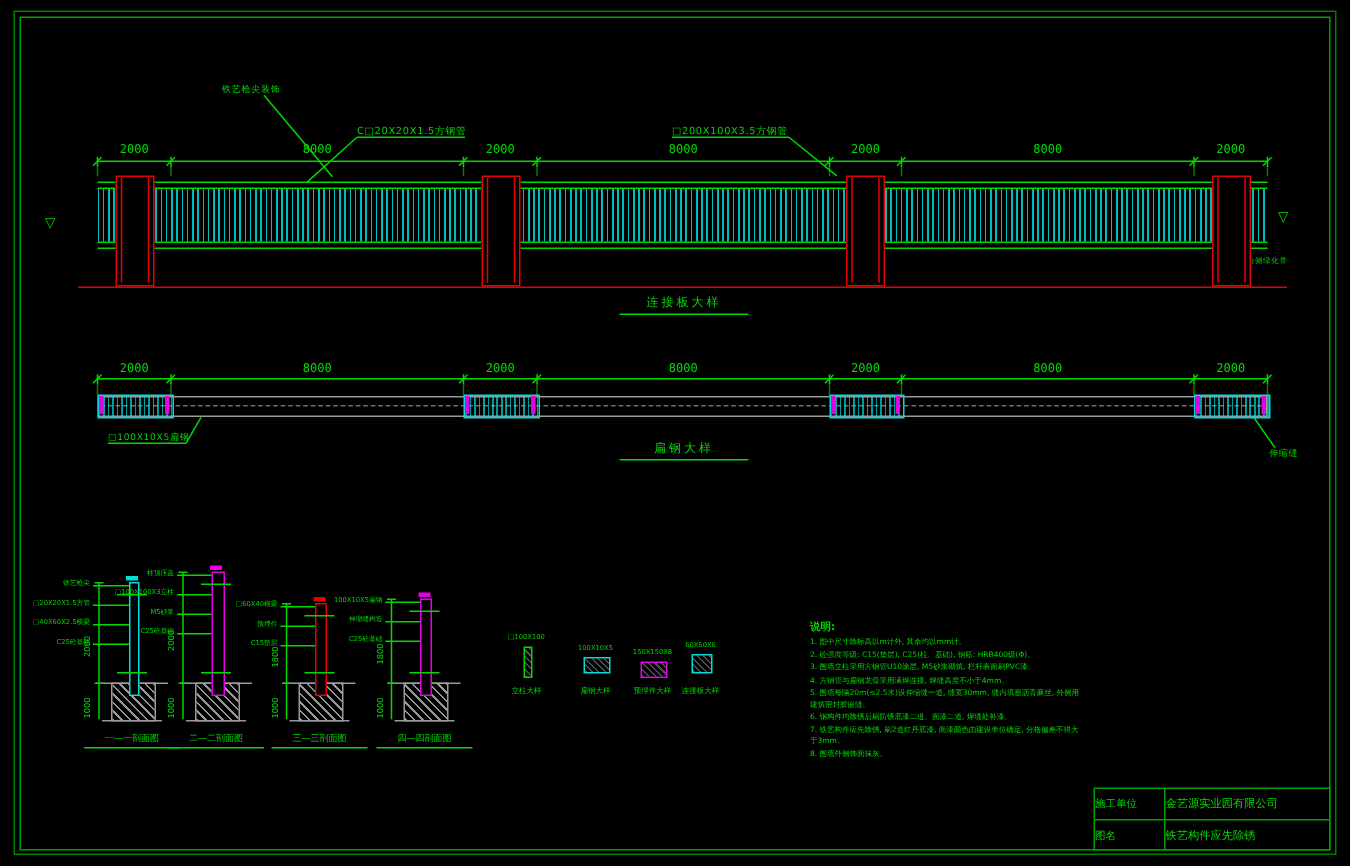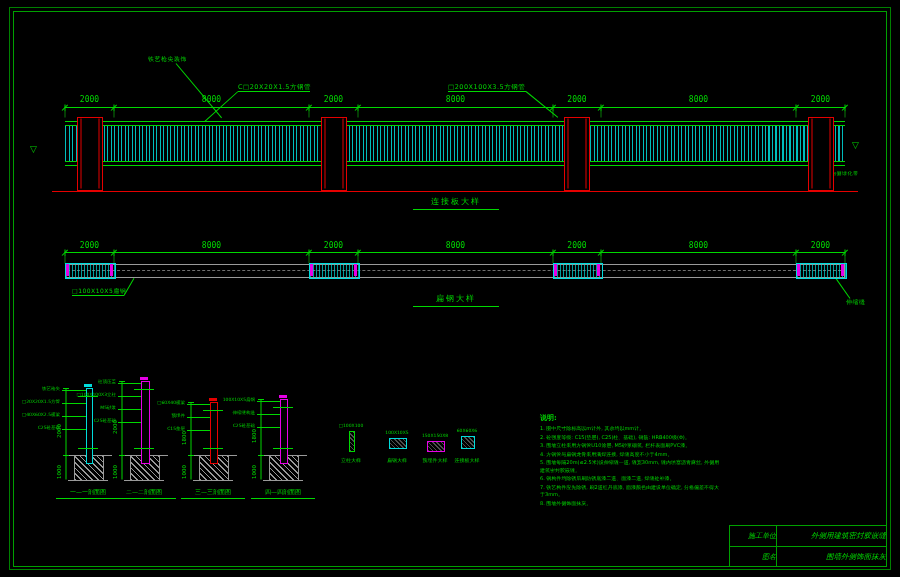--- a/index.html
+++ b/index.html
@@ -4,21 +4,21 @@
 <title>围墙施工图</title>
 <style>
   html,body{margin:0;padding:0;background:#000;}
   #c{position:relative;width:900px;height:577px;background:#000;overflow:hidden;
      font-family:"DejaVu Sans",sans-serif;}
   .abs{position:absolute;}
   .t{color:#00d800;white-space:nowrap;font-family:"DejaVu Sans",sans-serif;}
   .lbl{letter-spacing:.5px;}
   .caption{text-align:center;font-size:8px;letter-spacing:2px;
            border-bottom:1px solid #00d800;padding-bottom:2px;}
-  .tbc{text-align:right;font-size:7px;overflow:hidden;font-style:italic;}
+  .tbc{text-align:left;font-size:7px;overflow:hidden;}
   .nline{position:relative;color:#00d800;font-size:5px;line-height:1.5;
          white-space:normal;margin-bottom:1px;font-family:"DejaVu Sans",sans-serif;}
   .frame-outer{left:9px;top:7px;width:880px;height:561px;border:1px solid #008000;}
   .frame-inner{left:13px;top:11px;width:872px;height:554px;border:1px solid #00a000;}
 </style>
 </head>
 <body>
 
 <div id="c">
 
@@ -48,23 +48,23 @@
         <div class="nline">6. 钢构件均除锈后刷防锈底漆二道、面漆二道, 焊缝处补漆。</div>
         <div class="nline">7. 铁艺构件应先除锈, 刷2道红丹底漆, 面漆颜色由建设单位确定, 分格偏差不得大于3mm。</div>
         <div class="nline">8. 围墙外侧饰面抹灰。</div>
       </div>
   </div>
 
   <div class="abs" id="titleblock" style="left:729px;top:525px;width:156px;height:40px;border:1px solid #00a000">
     <div class="abs" style="left:0;top:20px;width:156px;height:0;border-top:1px solid #00a000"></div>
     <div class="abs" style="left:46px;top:0;width:0;height:40px;border-left:1px solid #00a000"></div>
     <div class="abs t tbc" style="left:0;top:5px;width:46px">施工单位</div>
-    <div class="abs t tbc" style="left:47px;top:5px;width:109px;font-size:7.5px">外侧用建筑密封胶嵌缝</div>
+    <div class="abs t tbc" style="left:47px;top:5px;width:109px;font-size:7.5px">金艺源实业园有限公司</div>
     <div class="abs t tbc" style="left:0;top:26px;width:46px">图名</div>
-    <div class="abs t tbc" style="left:47px;top:26px;width:109px;font-size:7.5px">围墙外侧饰面抹灰</div>
+    <div class="abs t tbc" style="left:47px;top:26px;width:109px;font-size:7.5px">铁艺构件应先除锈</div>
   </div>
 
 <div style="position: absolute; left: 65px; top: 107px; width: 780px; height: 1px; background: rgb(0, 216, 0); transform-origin: 0px 50%; transform: rotate(0deg);"></div>
     <div style="position: absolute; left: 65px; top: 104px; width: 7px; height: 1px; background: rgb(0, 216, 0); transform-origin: 0px 50%; transform: rotate(90deg);"></div>
     <div style="position: absolute; left: 62px; top: 110px; width: 8px; height: 1px; background: rgb(0, 216, 0); transform-origin: 0px 50%; transform: rotate(-45deg);"></div>
     <div style="position: absolute; left: 65px; top: 111px; width: 6px; height: 1px; background: rgb(10, 122, 10); transform-origin: 0px 50%; transform: rotate(90deg);"></div>
     <div style="position: absolute; left: 114px; top: 104px; width: 7px; height: 1px; background: rgb(0, 216, 0); transform-origin: 0px 50%; transform: rotate(90deg);"></div>
     <div style="position: absolute; left: 111px; top: 110px; width: 8px; height: 1px; background: rgb(0, 216, 0); transform-origin: 0px 50%; transform: rotate(-45deg);"></div>
     <div style="position: absolute; left: 114px; top: 111px; width: 6px; height: 1px; background: rgb(10, 122, 10); transform-origin: 0px 50%; transform: rotate(90deg);"></div>
     <div style="position: absolute; left: 309px; top: 104px; width: 7px; height: 1px; background: rgb(0, 216, 0); transform-origin: 0px 50%; transform: rotate(90deg);"></div>

